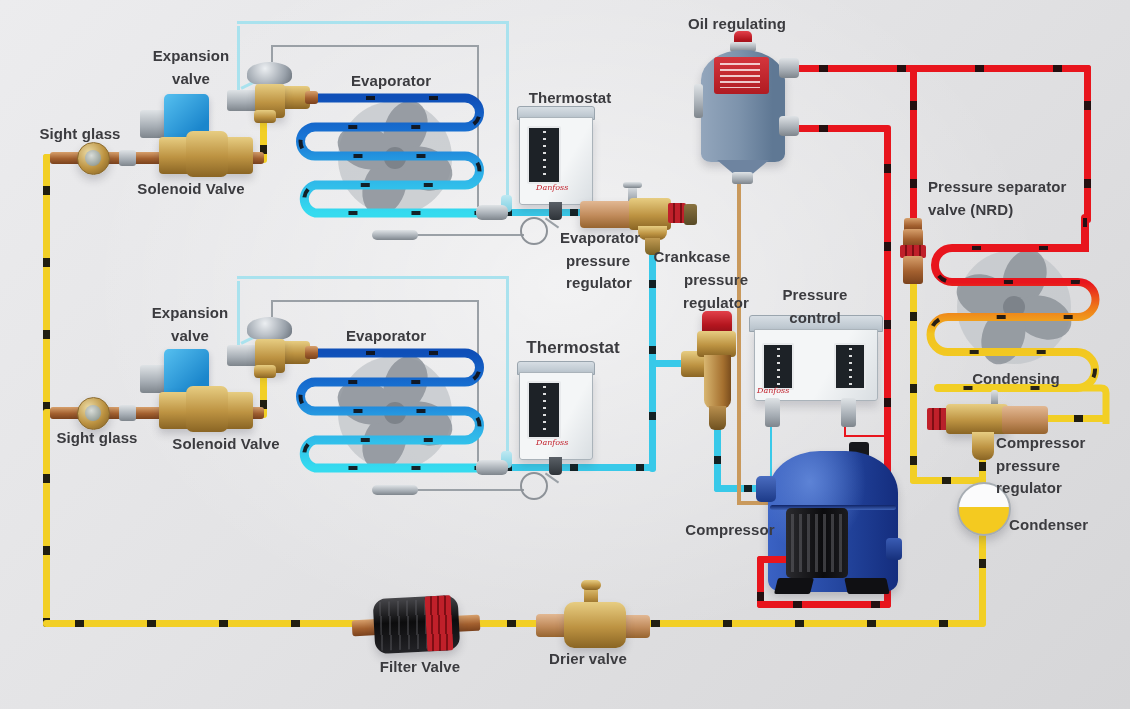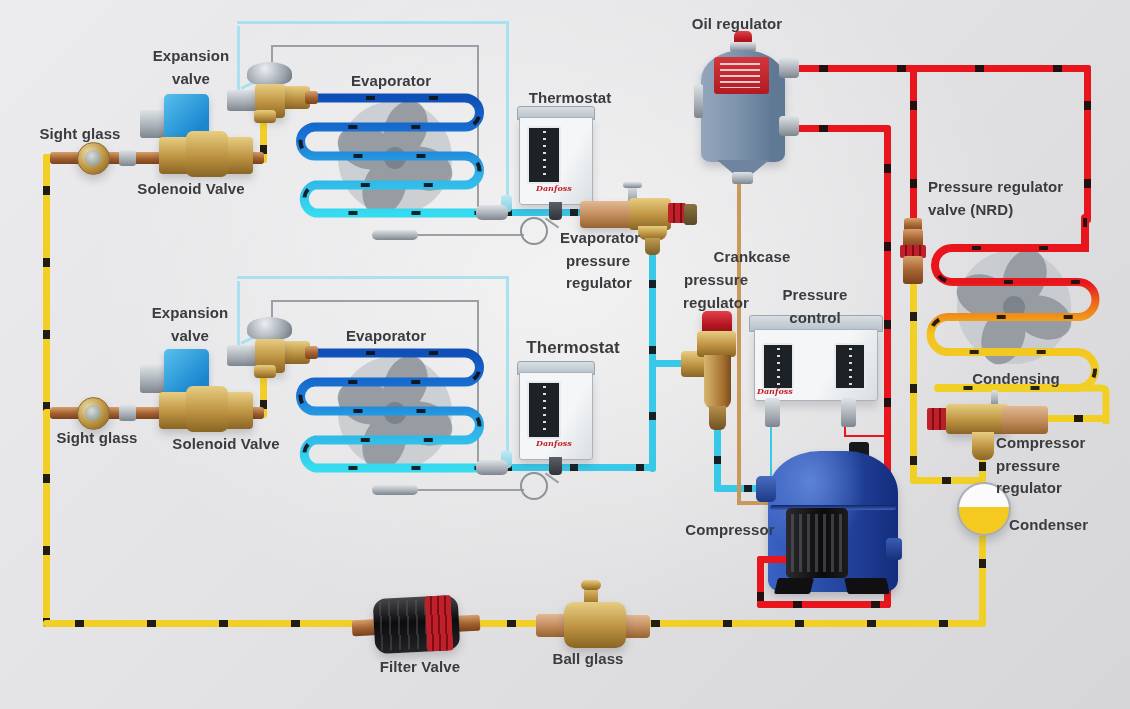--- a/index.html
+++ b/index.html
@@ -41,21 +41,21 @@
     background:radial-gradient(circle at 40% 35%,#d8dcd8,#9aa39c 70%,#6c746e);}
   .coil-blue{background:linear-gradient(135deg,#56c0f0,#1b86cc 70%);border-radius:5px;box-shadow:0 4px 6px rgba(50,60,90,.25);}
   .redcap{background:linear-gradient(to bottom,#e2404a,#b5161f 60%,#8f1018);border-radius:5px 5px 3px 3px;}
   .redband{background:repeating-linear-gradient(to right,#c0202a 0 5px,#7e0e14 5px 7px);border-radius:2px;}
   .blackbody{background:linear-gradient(to bottom,#47474b,#0c0c0d 45%,#232327);border-radius:13px;}
   .box-lid{background:linear-gradient(to bottom,#d7dee4,#b6c1ca);border-radius:3px 3px 0 0;border:1px solid #9aa5ae;}
   .box-body{background:linear-gradient(120deg,#f4f6f7 60%,#d9dee2);border:1px solid #aab3ba;border-radius:0 0 3px 3px;box-shadow:0 6px 9px rgba(60,60,75,.18);}
   .box-win{background:#1d2227;border:2px solid #e8eaec;border-radius:2px;overflow:hidden;}
   .box-win::after{content:"";position:absolute;left:45%;top:6%;width:3px;height:88%;
     background:repeating-linear-gradient(to bottom,rgba(255,255,255,.85) 0 2px,transparent 2px 7px);}
-  .danfoss{position:absolute;font-family:"DejaVu Serif",serif;font-style:italic;font-weight:bold;
+  .danfoss{position:absolute;font-family:"DejaVu Serif",serif;font-style:italic;font-weight:normal;
     color:#c21f2a;font-size:8px;z-index:5;}
   .shadow{box-shadow:0 5px 9px rgba(55,55,70,.22);}
 </style>
 </head>
 <body>
 
 <div id="stage">
 
   <div class="p pv yl" style="left:43px;top:154px;height:473px;"></div>
   <div class="p ph yl" style="left:43px;top:620px;width:942px;"></div>
@@ -289,36 +289,36 @@
 
   <div class="lbl" style="left:80px;top:125px;">Sight glass</div>
   <div class="lbl" style="left:191px;top:47px;">Expansion</div>
   <div class="lbl" style="left:191px;top:70px;">valve</div>
   <div class="lbl" style="left:191px;top:180px;">Solenoid Valve</div>
   <div class="lbl" style="left:391px;top:72px;">Evaporator</div>
   <div class="lbl" style="left:570px;top:89px;">Thermostat</div>
   <div class="lbl" style="left:600px;top:229px;">Evaporator</div>
   <div class="lbl" style="left:598px;top:252px;">pressure</div>
   <div class="lbl" style="left:599px;top:274px;">regulator</div>
-  <div class="lbl" style="left:737px;top:15px;">Oil regulator</div>
-  <div class="lbl" style="left:752px;top:248px;">Crankcase</div>
+  <div class="lbl" style="left:737px;top:15px;">Oil regulating</div>
+  <div class="lbl" style="left:692px;top:248px;">Crankcase</div>
   <div class="lbl" style="left:716px;top:271px;">pressure</div>
   <div class="lbl" style="left:716px;top:294px;">regulator</div>
   <div class="lbl" style="left:815px;top:286px;">Pressure</div>
   <div class="lbl" style="left:815px;top:309px;">control</div>
-  <div class="lbl la" style="left:928px;top:178px;">Pressure regulator</div>
+  <div class="lbl la" style="left:928px;top:178px;">Pressure separator</div>
   <div class="lbl la" style="left:928px;top:201px;">valve (NRD)</div>
   <div class="lbl" style="left:1016px;top:370px;">Condensing</div>
   <div class="lbl la" style="left:996px;top:434px;">Compressor</div>
   <div class="lbl la" style="left:996px;top:457px;">pressure</div>
   <div class="lbl la" style="left:996px;top:479px;">regulator</div>
   <div class="lbl la" style="left:1009px;top:516px;">Condenser</div>
   <div class="lbl" style="left:190px;top:304px;">Expansion</div>
   <div class="lbl" style="left:190px;top:327px;">valve</div>
   <div class="lbl" style="left:97px;top:429px;">Sight glass</div>
   <div class="lbl" style="left:226px;top:435px;">Solenoid Valve</div>
   <div class="lbl" style="left:386px;top:327px;">Evaporator</div>
   <div class="lbl big" style="left:573px;top:338px;">Thermostat</div>
   <div class="lbl" style="left:730px;top:521px;">Compressor</div>
   <div class="lbl" style="left:420px;top:658px;">Filter Valve</div>
-  <div class="lbl" style="left:588px;top:650px;">Ball glass</div>
+  <div class="lbl" style="left:588px;top:650px;">Drier valve</div>
 
 </div>
 
 </body></html>

